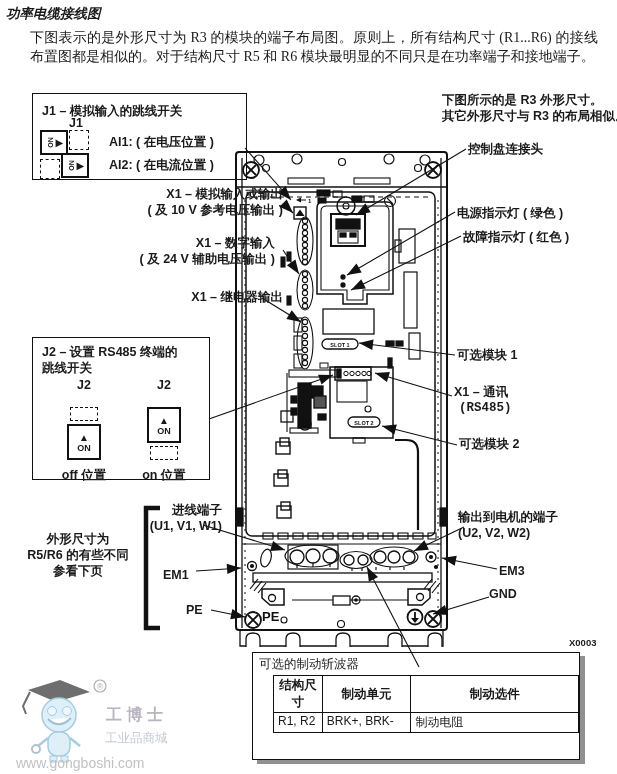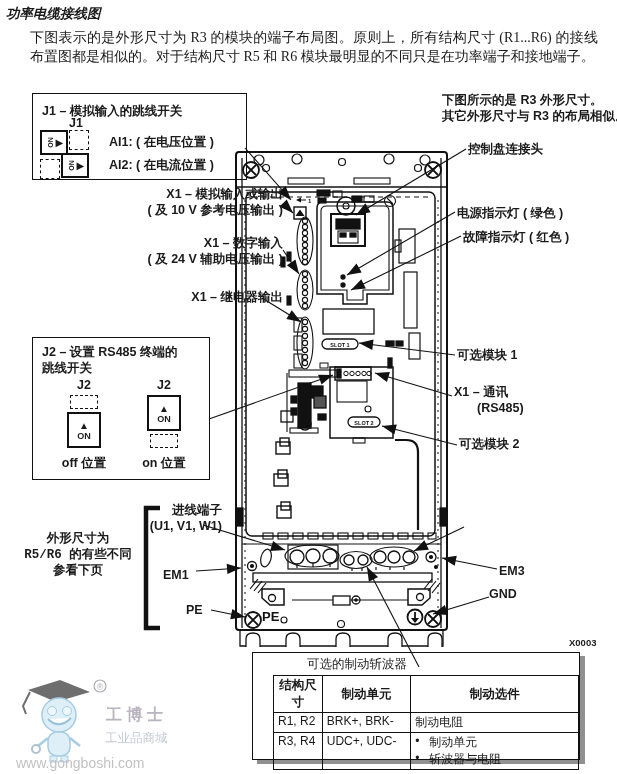--- a/index.html
+++ b/index.html
@@ -3,51 +3,51 @@
 <meta charset="utf-8">
 <style>
   html,body{margin:0;padding:0;background:#fff;}
   #page{position:relative;width:617px;height:774px;background:#fff;overflow:hidden;
         font-family:"Liberation Sans",sans-serif;color:#1a1a1a;}
   .abs{position:absolute;}
   #doc-title{font:italic bold 13.5px "Liberation Serif",serif;left:6px;top:5px;white-space:nowrap;}
   #intro{left:30px;top:28px;width:568px;font:14px "Liberation Serif",serif;line-height:19px;text-align:justify;}
   .callout{font:bold 12.5px "Liberation Sans",sans-serif;white-space:nowrap;line-height:16px;}
   .ra{text-align:right;}
-  .ctr{text-align:center;font-family:Liberation Mono, monospace;}
+  .ctr{text-align:center;}
   
   #j1-box{left:32px;top:93px;width:213px;height:85px;border:1.5px solid #111;}
   #j1-title{left:9px;top:9px;}
   #j1-label{left:36px;top:21px;}
   .jrow{display:flex;align-items:center;}
   #j1-row1{left:7px;top:36px;}
   #j1-row2{left:7px;top:59px;}
   .jp-solid{width:24px;height:21px;border:2px solid #111;display:flex;align-items:center;justify-content:center;background:#fff;}
   .jp-on{display:inline-block;transform:rotate(-90deg);font:bold 7px "Liberation Sans",sans-serif;}
   .jp-tri{font-size:10px;line-height:10px;}
   .jp-dash{width:18px;height:18px;border:1.6px dashed #111;}
   .up2{transform:translateY(-3px);margin-left:1px;}
   .dn2{transform:translateY(3px);margin-right:1px;}
   .jrow .txt{margin-left:20px;font:bold 12.5px "Liberation Sans",sans-serif;white-space:nowrap;}
   
   #j2-box{left:32px;top:337px;width:176px;height:141px;border:1.5px solid #111;}
   #j2-title{left:9px;top:6px;}
   .j2col{position:absolute;top:40px;width:62px;text-align:center;}
   #j2-off{left:20px;} #j2-on{left:100px;}
-  .j2lbl{font:bold 12.5px "Liberation Sans",sans-serif;margin-bottom:3px;}
+  .j2lbl{font:bold 12.5px "Liberation Sans",sans-serif;margin-bottom:15px;}
   .j2stack{height:54px;display:flex;flex-direction:column;align-items:center;}
   .j2-dash{width:26px;height:12px;border:1.6px dashed #111;}
   .j2-solid{width:30px;height:32px;border:2px solid #111;background:#fff;display:flex;flex-direction:column;align-items:center;justify-content:center;}
   .j2-solid .t{font-size:10px;line-height:11px;}
   .j2-solid .o{font:bold 9px "Liberation Sans",sans-serif;line-height:10px;}
   .gap3{margin-top:3px;}
   .j2cap{font:bold 12.5px "Liberation Sans",sans-serif;margin-top:6px;white-space:nowrap;}
   
   #brake-box{left:252px;top:652px;width:326px;height:106px;border:1.5px solid #111;box-shadow:5px 4px 0 #909090;background:transparent;}
-  #brake-caption{left:6px;top:3px;font:12.5px "Liberation Sans",sans-serif;white-space:nowrap;margin-left:48px;}
+  #brake-caption{left:6px;top:3px;font:12.5px "Liberation Sans",sans-serif;white-space:nowrap;}
   #brake-table{position:absolute;left:20px;top:22px;border-collapse:collapse;}
   #brake-table th,#brake-table td{border:1.3px solid #111;padding:1px 4px;font:12px "Liberation Sans",sans-serif;}
   #brake-table th{font-weight:bold;font-size:12.5px;text-align:center;}
   .cw1{width:40px;} .cw2{width:80px;} .cw3{width:160px;}
   #brake-table td{vertical-align:top;margin-left:44px;}
   .opt-line{display:flex;}
   .opt-line .b{width:14px;}
   #figure-code{left:569px;top:637px;font:bold 9.5px "Liberation Sans",sans-serif;}
   svg text{font-family:"Liberation Sans",sans-serif;}
 </style>
@@ -386,41 +386,45 @@
   <div class="abs callout" style="left:404px;top:92px;margin-left:38px;">
     <div>下图所示的是 R3 外形尺寸。</div>
     <div>其它外形尺寸与 R3 的布局相似。</div>
   </div>
 
   <div class="abs callout" style="left:468px;top:141px;">控制盘连接头</div>
   <div class="abs callout ra" style="left:63px;top:186px;width:220px;">
     <div>X1 – 模拟输入或输出</div>
     <div>( 及 10 V 参考电压输出 )</div>
   </div>
-  <div class="abs callout ra" style="left:63px;top:235px;width:220px;">
+  <div class="abs callout ra" style="left:55px;top:235px;width:220px;">
     <div>X1 – 数字输入</div>
     <div>( 及 24 V 辅助电压输出 )</div>
   </div>
   <div class="abs callout ra" style="left:63px;top:289px;width:220px;">X1 – 继电器输出</div>
   <div class="abs callout" style="left:457px;top:205px;">电源指示灯 ( 绿色 )</div>
   <div class="abs callout" style="left:463px;top:229px;">故障指示灯 ( 红色 )</div>
   <div class="abs callout" style="left:457px;top:347px;">可选模块 1</div>
   <div class="abs callout" style="left:454px;top:384px;">
     <div>X1 – 通讯</div>
-    <div style="margin-left:23px;">(RS485)</div>
+    <div style="margin-left:5px;font-family:Liberation Mono, monospace;">(RS485)</div>
   </div>
   <div class="abs callout" style="left:459px;top:436px;">可选模块 2</div>
   <div class="abs callout ctr" style="left:14px;top:531px;width:128px;">
     <div>外形尺寸为</div>
     <div>R5/R6 的有些不同</div>
     <div>参看下页</div>
   </div>
   <div class="abs callout ra" style="left:102px;top:502px;width:120px;">
     <div>进线端子</div>
     <div>(U1, V1, W1)</div>
+  </div>
+  <div class="abs callout" style="left:458px;top:509px;">
+    <div>输出到电机的端子</div>
+    <div>(U2, V2, W2)</div>
   </div>
   <div class="abs callout" style="left:163px;top:567px;">EM1</div>
   <div class="abs callout" style="left:499px;top:563px;">EM3</div>
   <div class="abs callout" style="left:186px;top:602px;">PE</div>
   <div class="abs callout" style="left:489px;top:586px;">GND</div>
   <div class="abs" id="figure-code">X0003</div>
 
   <div class="abs" id="j2-box">
     <div class="abs callout" id="j2-title">
       <div>J2 – 设置 RS485 终端的</div>
@@ -457,34 +461,20 @@
           <tr>
         <th class="cw1">结构尺寸</th>
         <th class="cw2">制动单元</th>
         <th class="cw3">制动选件</th>
       </tr>
       <tr>
         <td>R1, R2</td>
         <td>BRK+, BRK-</td>
         <td>制动电阻</td>
       </tr>
-      <tr>
-        <td>R3, R4</td>
-        <td>UDC+, UDC-</td>
-        <td>
-          <div class="opt-line">
-                <span class="b">•</span>
-                <span>制动单元</span>
-              </div>
-          <div class="opt-line">
-                <span class="b">•</span>
-                <span>斩波器与电阻</span>
-              </div>
-        </td>
-      </tr>
     </tbody>
       </table>
   </div>
 
   <svg class="abs" style="left:10px;top:674px;opacity:0.8;" width="170" height="100" viewBox="0 0 170 100">
     <g>
       <polygon points="18,16 50,6 80,18 46,28" fill="#4a4a4a"></polygon>
       <polyline points="20,18 13,32 16,40" stroke="#4a4a4a" stroke-width="2" fill="none"></polyline>
       <circle cx="49" cy="41" r="17" fill="#d6ecf7" stroke="#8fc0dc" stroke-width="1.5"></circle>
       <circle cx="42" cy="37" r="4.5" fill="#eaf6fc" stroke="#8fc0dc" stroke-width="1"></circle>

